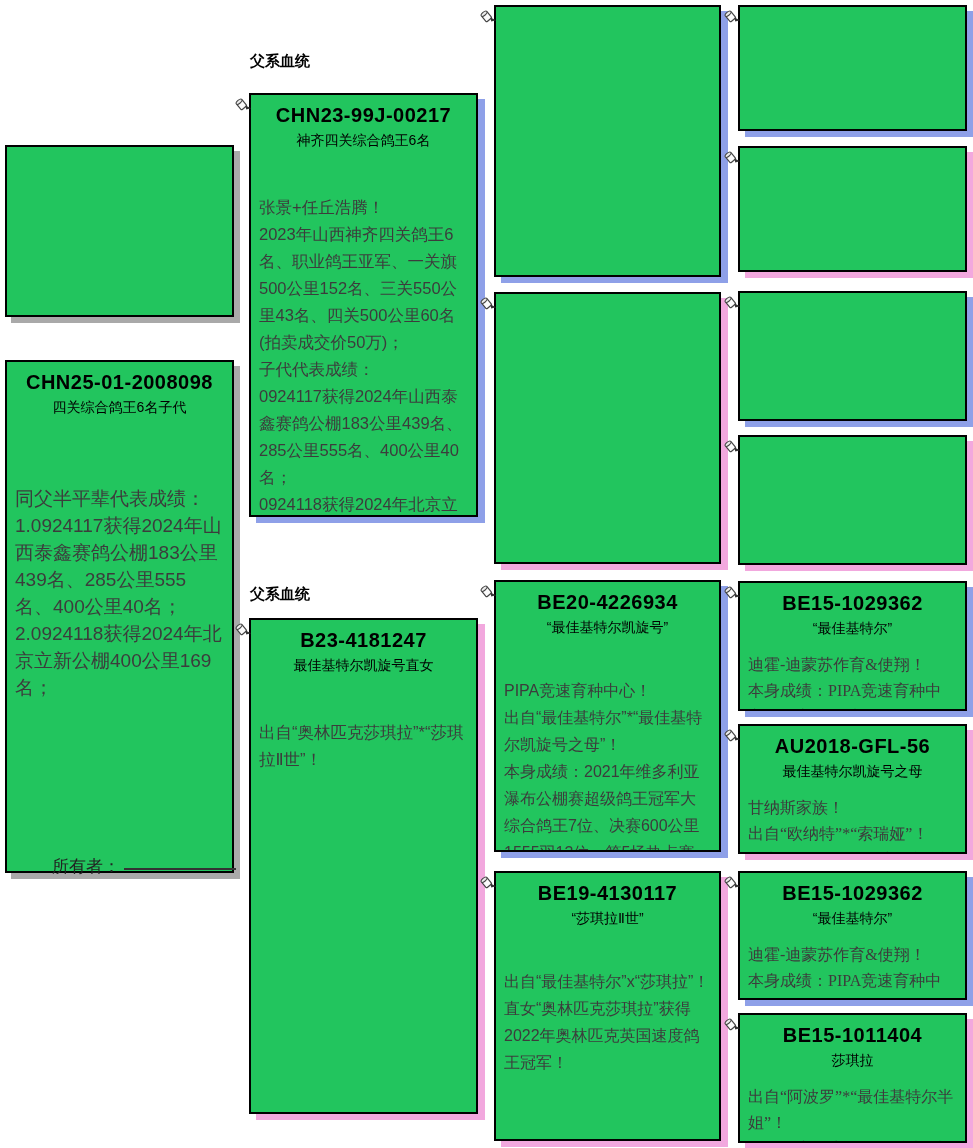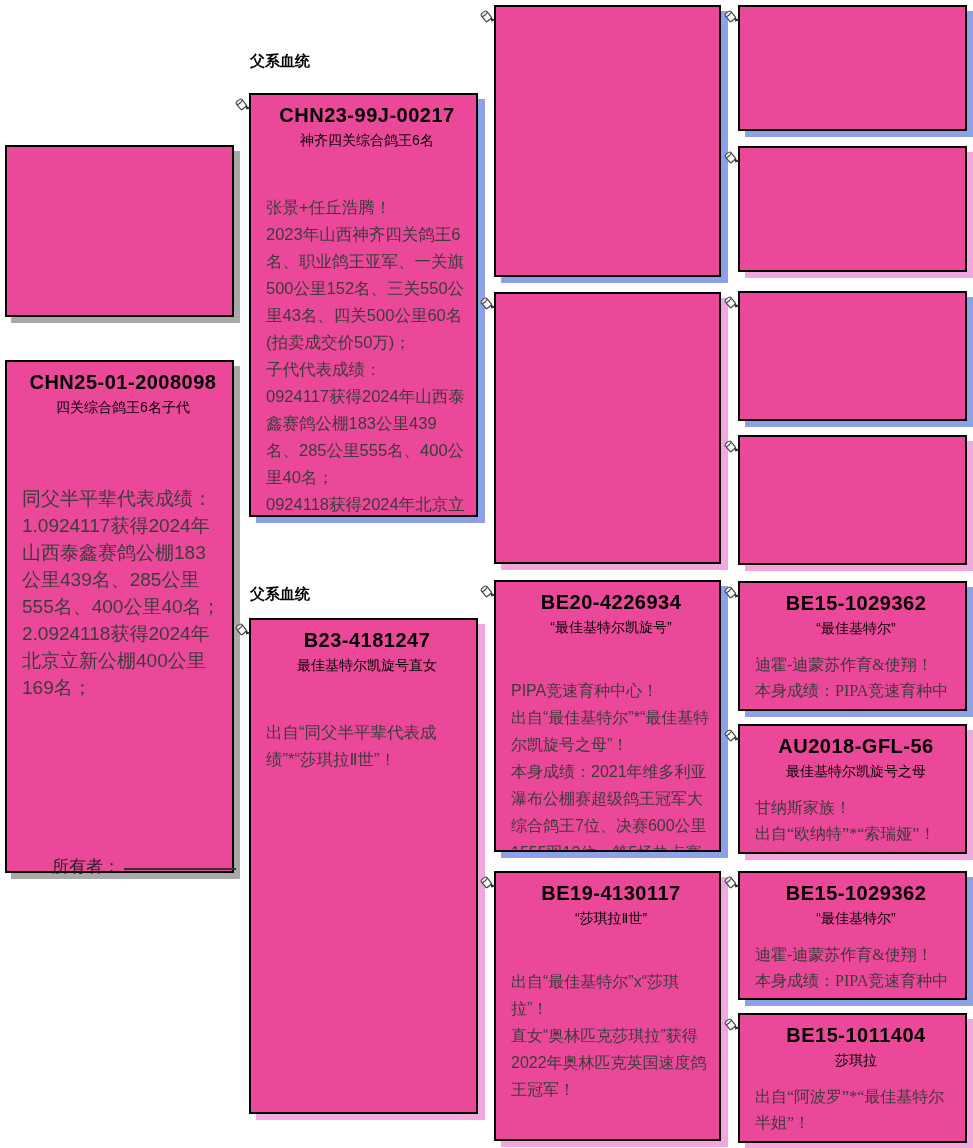--- a/index.html
+++ b/index.html
@@ -9,22 +9,22 @@
     --border:#000000;
     --body_text:#3c3c3c;
     --title_text:#000000;
   }
   html,body{margin:0;padding:0;background:#fff;}
   .canvas{
     position:relative;width:973px;height:1148px;background:#fff;overflow:hidden;
     font-family:"Liberation Sans","DejaVu Sans",sans-serif;
   }
   .box{
-    position:absolute;background:#ec4899;border:2px solid var(--border);
-    box-sizing:border-box;overflow:hidden;padding-left:7px;
+    position:absolute;background:#22c55e;border:2px solid var(--border);
+    box-sizing:border-box;overflow:hidden;
   }
   .sh-blue{box-shadow:7px 6px 0 var(--paternal_shadow);}
   .sh-pink{box-shadow:7px 6px 0 var(--maternal_shadow);}
   .sh-gray{box-shadow:6px 6px 0 var(--neutral_shadow);}
   .ring{
     font-size:20px;font-weight:bold;line-height:26px;padding-top:7px;
     text-align:center;color:var(--title_text);letter-spacing:.5px;
   }
   .name{
     font-size:14px;font-weight:normal;line-height:24px;text-align:center;
@@ -81,21 +81,21 @@
     <div class="body">张景+任丘浩腾！
 2023年山西神齐四关鸽王6名、职业鸽王亚军、一关旗500公里152名、三关550公里43名、四关500公里60名(拍卖成交价50万)；
 子代代表成绩：
 0924117获得2024年山西泰鑫赛鸽公棚183公里439名、285公里555名、400公里40名；
 0924118获得2024年北京立新公棚400公里169名；</div>
   </div>
 
   <div class="box g2 sh-pink" style="left:249px;top:618px;width:229px;height:496px">
     <div class="ring">B23-4181247</div>
     <div class="name">最佳基特尔凯旋号直女</div>
-    <div class="body">出自“同父半平辈代表成绩”*“莎琪拉Ⅱ世”！</div>
+    <div class="body">出自“奥林匹克莎琪拉”*“莎琪拉Ⅱ世”！</div>
   </div>
 
   <div class="box g3 sh-blue" style="left:494px;top:5px;width:227px;height:272px">
     <div class="ring"></div>
     <div class="name"></div>
     <div class="body"></div>
   </div>
 
   <div class="box g3 sh-pink" style="left:494px;top:292px;width:227px;height:272px">
     <div class="ring"></div>

